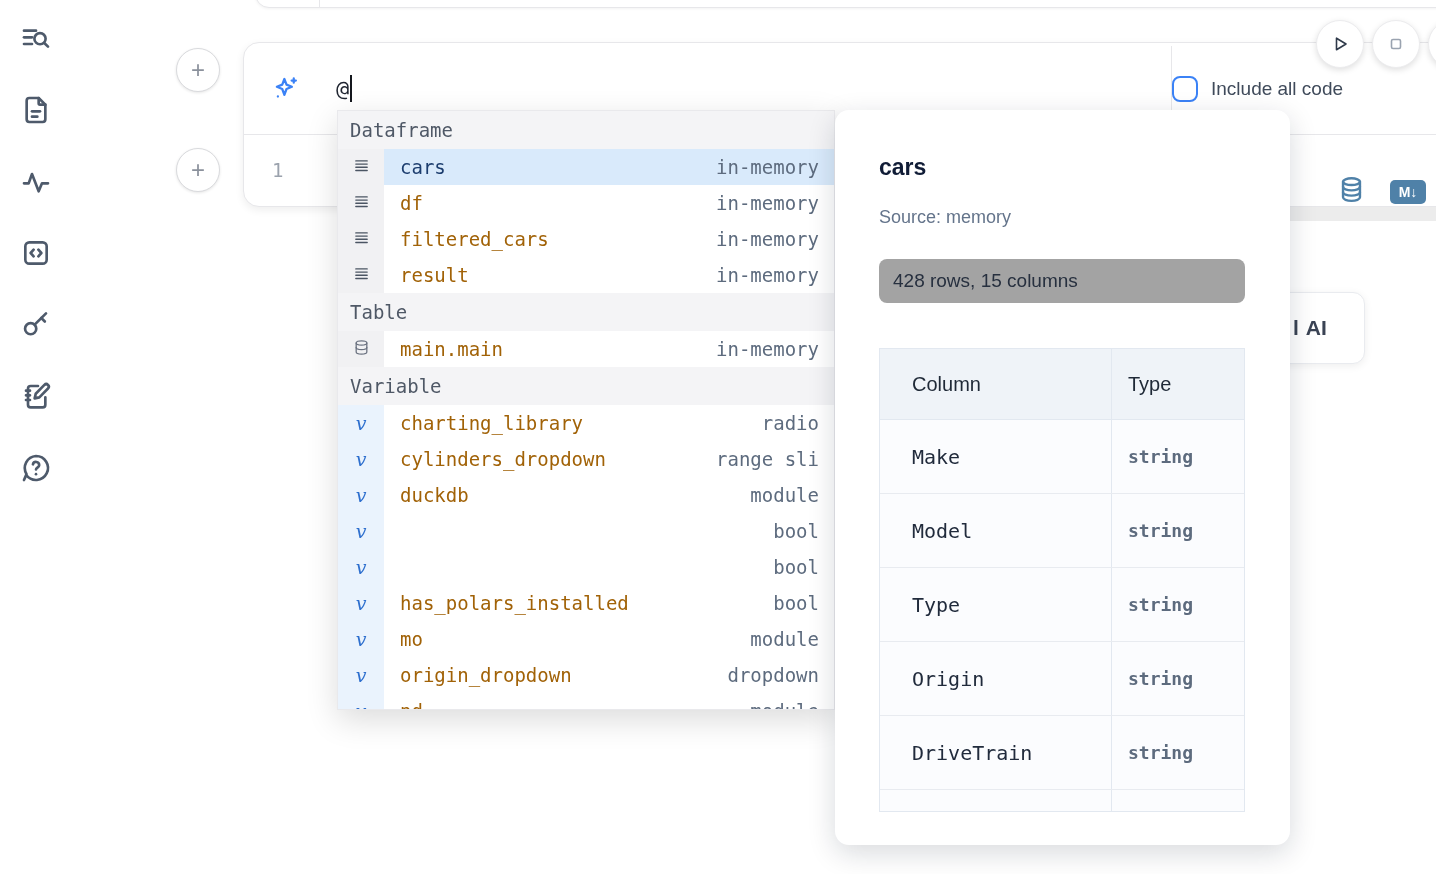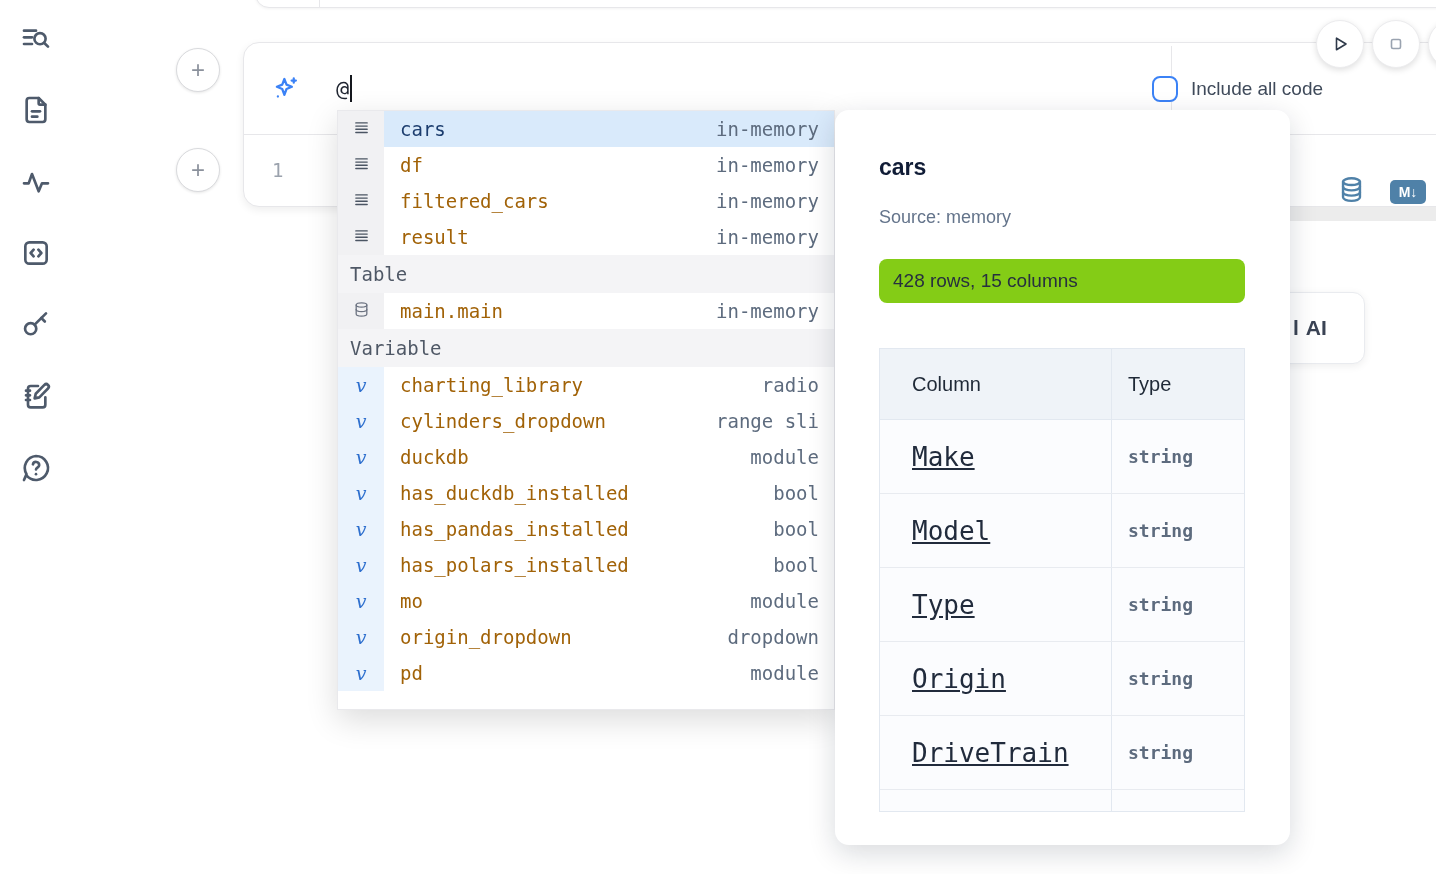--- a/index.html
+++ b/index.html
@@ -29,21 +29,21 @@
   .cell-card { position:absolute; left:243px; top:42px; width:1220px; height:165px;
     background:#fff; border:1px solid #e7e7ea; border-radius:16px;
     box-shadow:0 3px 8px rgba(0,0,0,.07); z-index:2; }
   .ai-row { position:absolute; left:0; top:0; right:0; height:91px; display:flex; align-items:center; }
   .sparkles { margin-left:26px; width:30px; height:30px; flex:none; }
   .sparkles svg { width:30px; height:30px; stroke:#3b82f6; stroke-width:1.8; fill:none;
     stroke-linecap:round; stroke-linejoin:round; }
   .prompt { margin-left:36px; font-size:22px; color:#1f2430; display:flex; align-items:center; }
   .caret { display:inline-block; width:2px; height:27px; background:#15181e; margin-left:1px; }
   .ai-divider { position:absolute; left:927px; top:3px; height:85px; width:1px; background:#e7e7ea; }
-  .include-area { position:absolute; left:908px; top:0; height:91px; display:flex; align-items:center; gap:13px; }
+  .include-area { position:absolute; left:928px; top:0; height:91px; display:flex; align-items:center; gap:13px; }
   .checkbox { width:26px; height:26px; border:2px solid #3b82f6; border-radius:8px; background:#fff; cursor:pointer; }
   .include-label { font-size:19px; color:#3f4a5a; }
 
   .editor-row { position:absolute; left:0; top:91px; right:0; bottom:0; border-top:1px solid #e7e7ea; }
   .line-number { position:absolute; left:28px; top:24px; font-size:19px; color:#9ba2ad; }
   .editor-actions { position:absolute; left:1093px; top:40px; display:flex; align-items:center; gap:24px; }
   .db-action svg { width:29px; height:29px; stroke:#4f81a8; stroke-width:2; fill:none; stroke-linecap:round; }
   .md-badge { width:36px; height:24px; background:#4f81a8; border-radius:5px; color:#fff;
     font-size:14px; font-weight:bold; display:flex; align-items:center; justify-content:center;
     letter-spacing:0; cursor:pointer; }
@@ -82,31 +82,31 @@
     background:#fff; border:1px solid #e9ebef; border-radius:12px;
     box-shadow:0 2px 8px rgba(0,0,0,.07); z-index:7; display:flex; align-items:center;
     padding-left:40px; gap:7px; font-size:21px; font-weight:bold; color:#3a4354; cursor:pointer; }
 
   
   .preview-panel { position:absolute; left:835px; top:110px; width:455px; height:735px;
     background:#fff; border-radius:14px; box-shadow:0 8px 28px rgba(15,23,42,.16); z-index:8; }
   .pv-title { position:absolute; left:44px; top:44px; font-size:23px; font-weight:bold; color:#101c36; }
   .pv-source { position:absolute; left:44px; top:97px; font-size:18px; color:#64748b; }
   .pv-stats { position:absolute; left:44px; top:149px; width:366px; height:44px;
-    background:#84cc16; border-radius:8px; display:flex; align-items:center;
+    background:#a3a3a3; border-radius:8px; display:flex; align-items:center;
     padding-left:14px; font-size:19px; color:#27303f; }
   .pv-table { position:absolute; left:44px; top:238px; width:366px; height:464px;
     border:1px solid #e2e8f0; overflow:hidden; background:#fbfcfe; }
   .pv-tr { display:flex; height:74px; border-bottom:1px solid #e8ebf0; background:#fbfcfe; }
   .pv-tr.head { height:71px; background:#eff3f8; border-bottom:1px solid #e2e8f0; }
   .pv-td1 { width:232px; flex:none; border-right:1px solid #e2e8f0; display:flex;
     align-items:center; padding-left:32px; }
   .pv-td2 { flex:1; display:flex; align-items:center; padding-left:16px; }
   .pv-tr.head .pv-td1, .pv-tr.head .pv-td2 { font-size:20px; color:#1f2937; font-family:"Liberation Sans",sans-serif; }
-  .pv-col-name { font-size:26px; color:#212b3c;text-decoration:underline; }
+  .pv-col-name { font-size:20px; color:#212b3c; }
   .pv-col-type { font-size:18px; color:#5d6b7e;font-weight:bold; }
 </style>
 </head>
 <body>
 
 <div class="sidebar">
   <div class="side-icon" style="top:24px">
     <svg viewBox="0 0 24 24">
         <path d="M3 5h9"></path>
         <path d="M3 10h6"></path>
@@ -210,20 +210,21 @@
 </div>
 <div class="circle-btn" style="left:1372px; top:20px">
   <svg viewBox="0 0 24 24">
       <rect x="7.5" y="7.5" width="9" height="9" rx="1.5" stroke="#9aa3b0" stroke-width="1.6"></rect>
     </svg>
 
 </div>
 <div class="circle-btn" style="left:1428px; top:20px"></div>
 
 <div class="completion">
+  <div class="cl-header mono">Dataframe</div>
 
   <div class="cl-row selected">
     <div class="cl-gutter">
         <span class="rows-ic"><svg viewBox="0 0 24 24">
             <path d="M4 5.5h16M4 10h16M4 14.5h16M4 19h16"></path>
           </svg></span>
       </div>
     <div class="cl-main mono">
         <span class="cl-name">cars</span>
         <span class="cl-type">in-memory</span>
@@ -306,30 +307,28 @@
     <div class="cl-main mono">
         <span class="cl-name">duckdb</span>
         <span class="cl-type">module</span>
       </div>
   </div>
   <div class="cl-row var">
     <div class="cl-gutter">
         <span class="var-ic">v</span>
       </div>
     <div class="cl-main mono">
-        <span class="cl-name">has_duckdb_installed</span>
         <span class="cl-type">bool</span>
       </div>
   </div>
   <div class="cl-row var">
     <div class="cl-gutter">
         <span class="var-ic">v</span>
       </div>
     <div class="cl-main mono">
-        <span class="cl-name">has_pandas_installed</span>
         <span class="cl-type">bool</span>
       </div>
   </div>
   <div class="cl-row var">
     <div class="cl-gutter">
         <span class="var-ic">v</span>
       </div>
     <div class="cl-main mono">
         <span class="cl-name">has_polars_installed</span>
         <span class="cl-type">bool</span>

